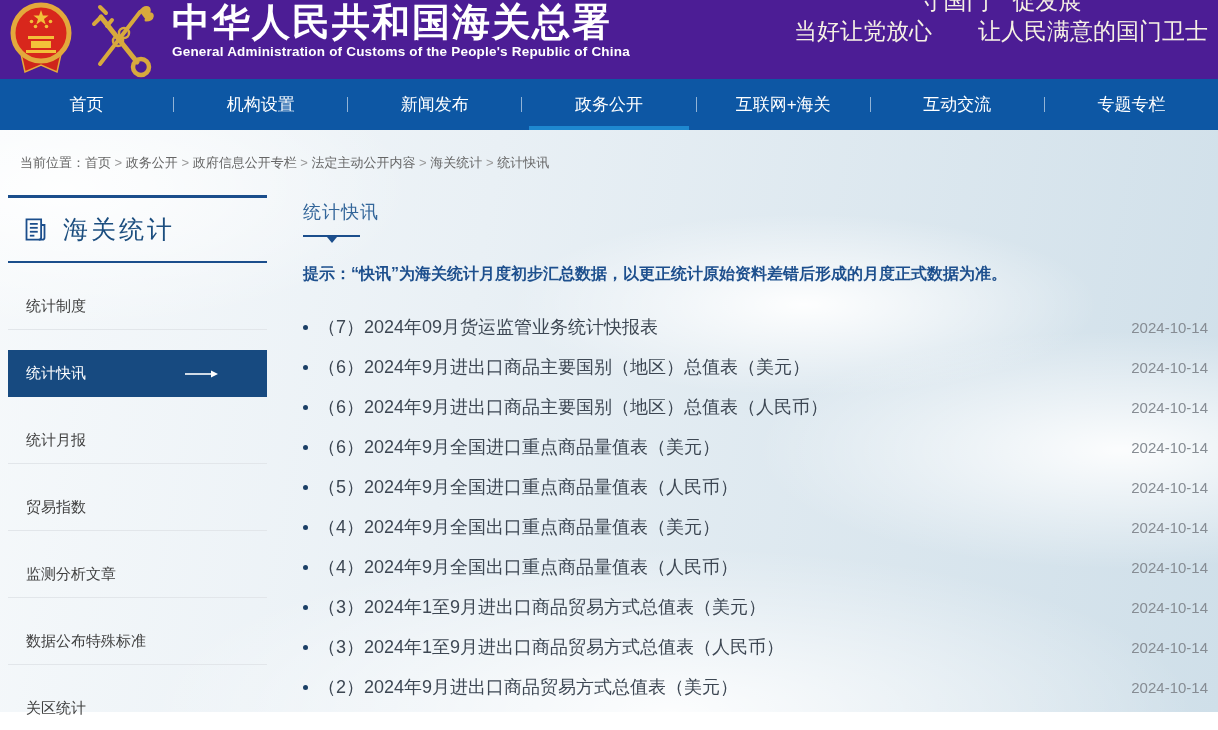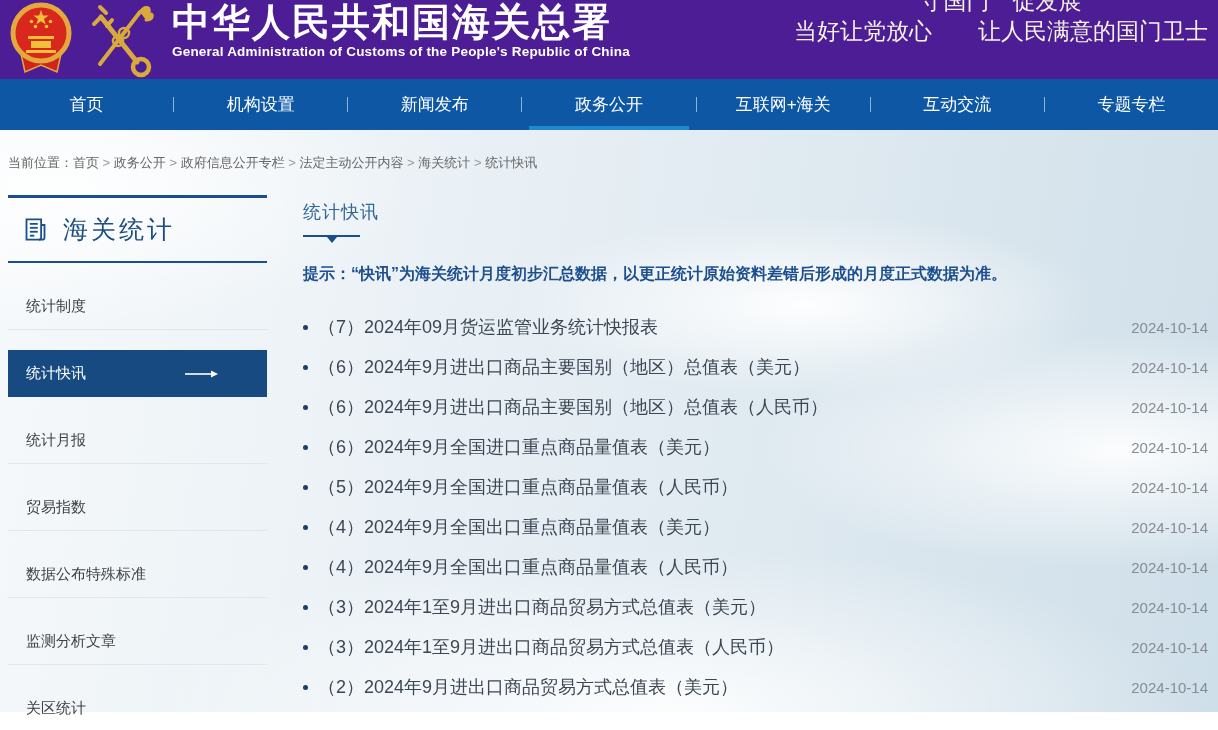--- a/index.html
+++ b/index.html
@@ -55,21 +55,21 @@
     background:
       radial-gradient(ellipse 420px 130px at 66% 30%, rgba(255,255,255,0.95), rgba(255,255,255,0) 70%),
       radial-gradient(ellipse 520px 170px at 92% 55%, rgba(255,255,255,0.92), rgba(255,255,255,0) 70%),
       radial-gradient(ellipse 700px 220px at 55% 100%, rgba(255,255,255,0.9), rgba(255,255,255,0) 75%),
       radial-gradient(ellipse 500px 200px at 5% 10%, rgba(255,255,255,0.9), rgba(255,255,255,0) 70%),
       linear-gradient(100deg, #f6f9fb 0%, #e9f0f5 38%, #cfdfe9 100%);
   }
 
   
   .breadcrumb {
-    padding:24px 10px 15px 8px;
+    padding:24px 10px 15px 20px;
     font-size:13px; color:#666;
   }
   .crumb { color:#666; cursor:pointer; }
   .crumb + .crumb::before { content:" > "; color:#999; cursor:default; }
   .crumb-label { color:#666; }
 
   
   .content { display:flex; padding:0 10px 0 8px; }
 
   .sidebar { width:259px; flex:0 0 auto; margin-top:8px; }
@@ -208,22 +208,22 @@
           <div class="side-item">统计制度</div>
           <div class="side-item active">
             <span>统计快讯</span>
             <svg class="side-arrow" width="34" height="10" viewBox="0 0 34 10">
               <line x1="0" y1="5" x2="26" y2="5" stroke="#fff" stroke-width="1.6"></line>
               <polygon points="26,1.5 33,5 26,8.5" fill="#fff"></polygon>
             </svg>
           </div>
           <div class="side-item">统计月报</div>
           <div class="side-item">贸易指数</div>
+          <div class="side-item">监测分析文章</div>
           <div class="side-item">数据公布特殊标准</div>
-          <div class="side-item">监测分析文章</div>
           <div class="side-item">关区统计</div>
           <div class="side-item">统计服务指南</div>
         </div>
         <div class="query-box">
           <span class="query-icon">
             <svg width="22" height="22" viewBox="0 0 26 26">
               <circle cx="12" cy="12" r="6.5" stroke="#fff" stroke-width="2.2" fill="none"></circle>
               <line x1="17" y1="17" x2="22" y2="22" stroke="#fff" stroke-width="2.2" stroke-linecap="round"></line>
             </svg>
           </span>

